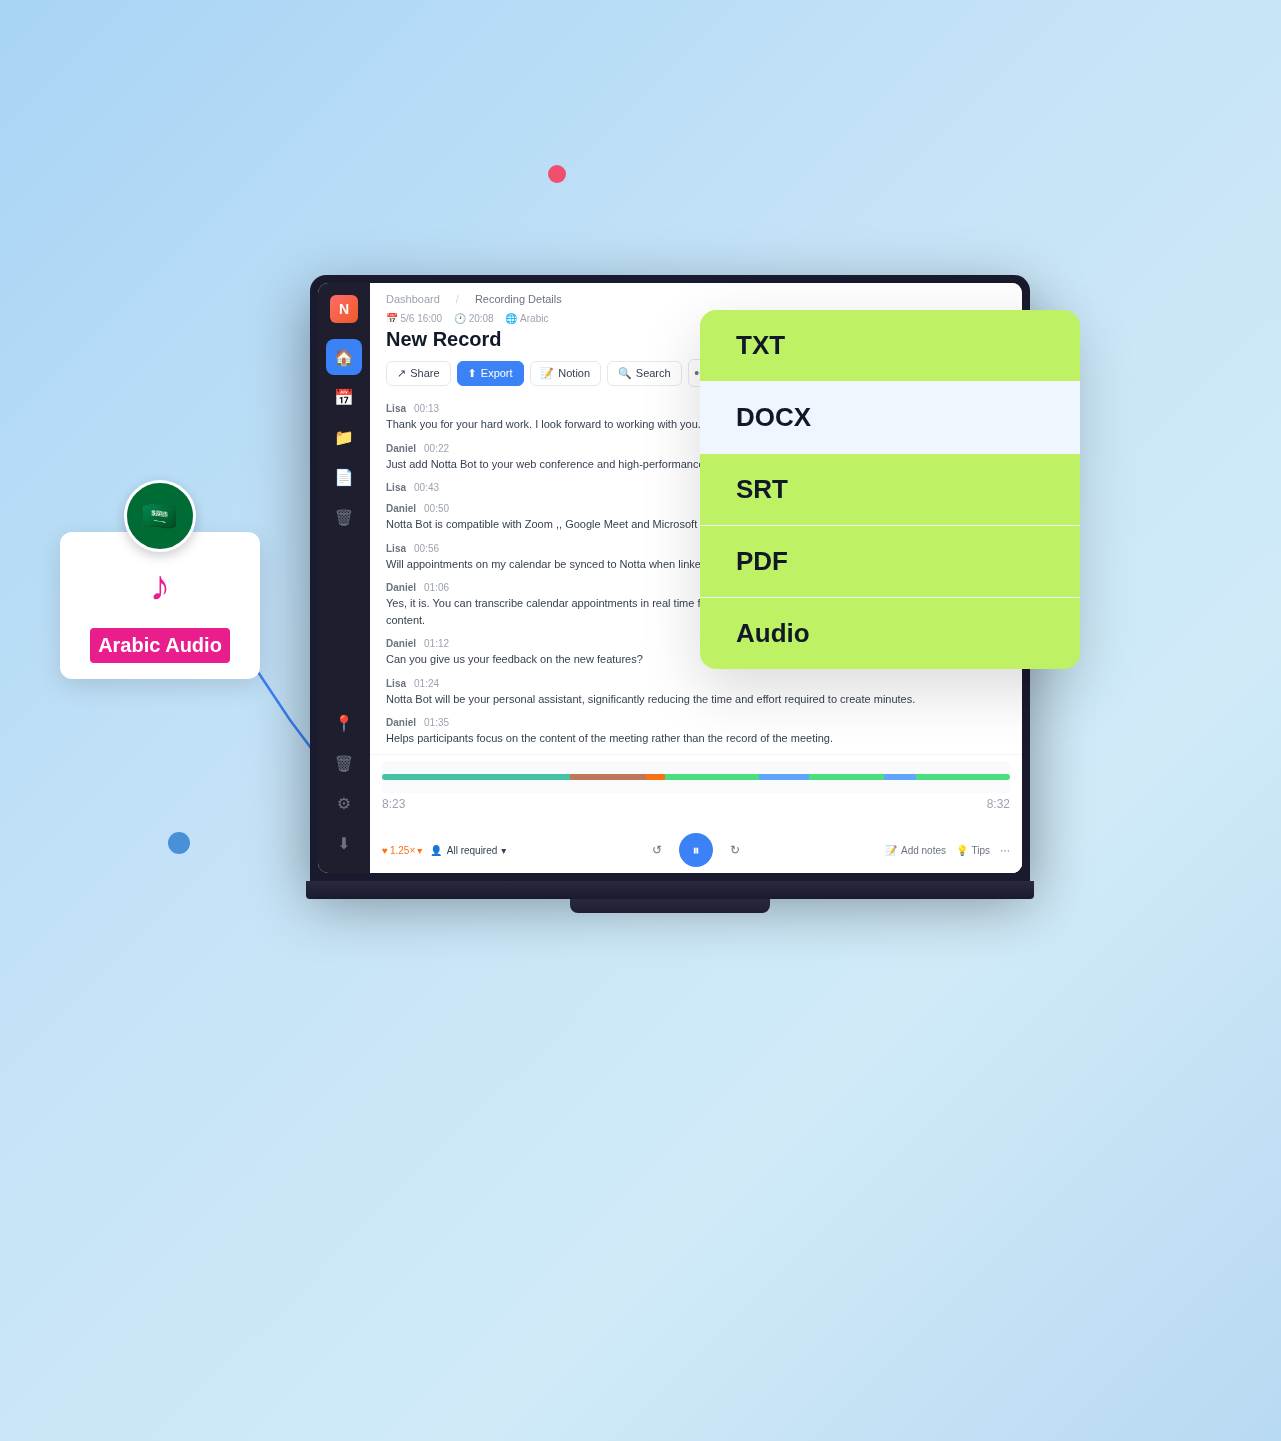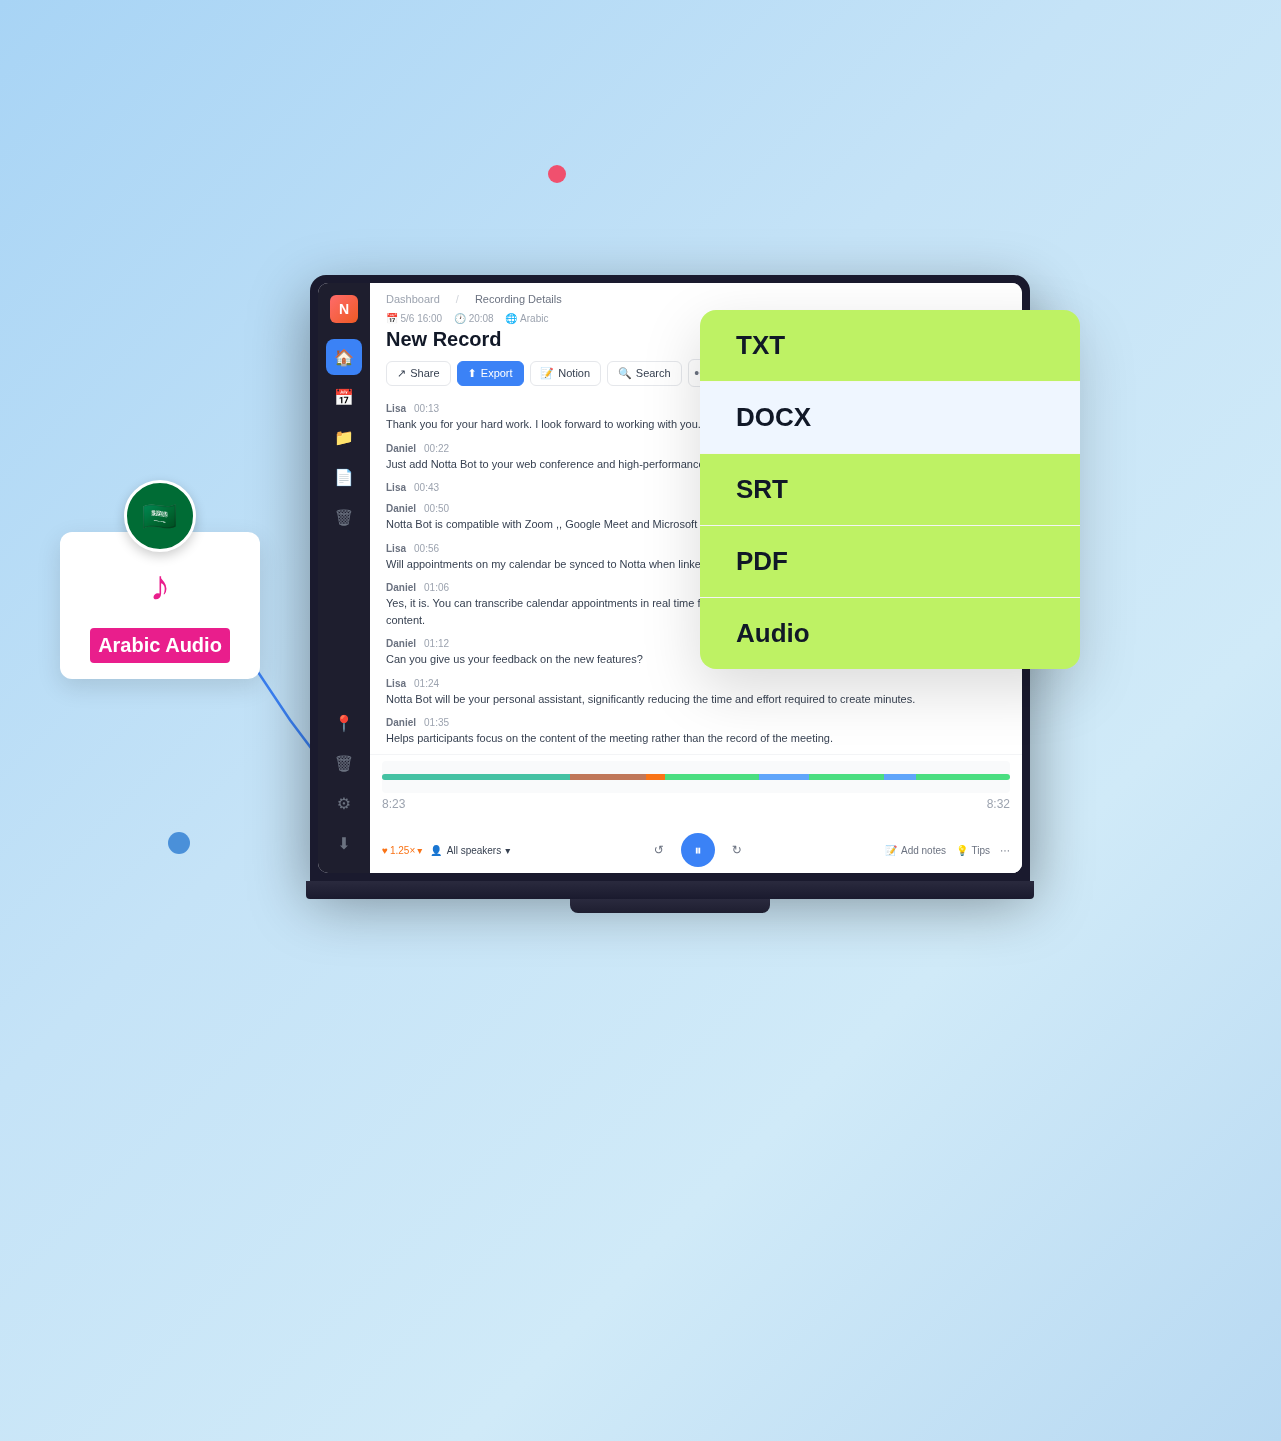--- a/index.html
+++ b/index.html
@@ -597,21 +597,21 @@
           </div>
           <div class="player-controls">
             <div class="player-left">
               <div class="speed-btn">
                 <span style="color:#f97316">♥</span>
                 <span>1.25×</span>
                 <span>▾</span>
               </div>
               <div class="speakers-btn">
                 <span>👤</span>
-                <span>All speakers</span>
+                <span>All required</span>
                 <span>▾</span>
               </div>
             </div>
             <div class="player-center">
               <button class="ctrl-btn">↺</button>
               <button class="play-btn">⏸</button>
               <button class="ctrl-btn">↻</button>
             </div>
             <div class="player-right">
               <span>

